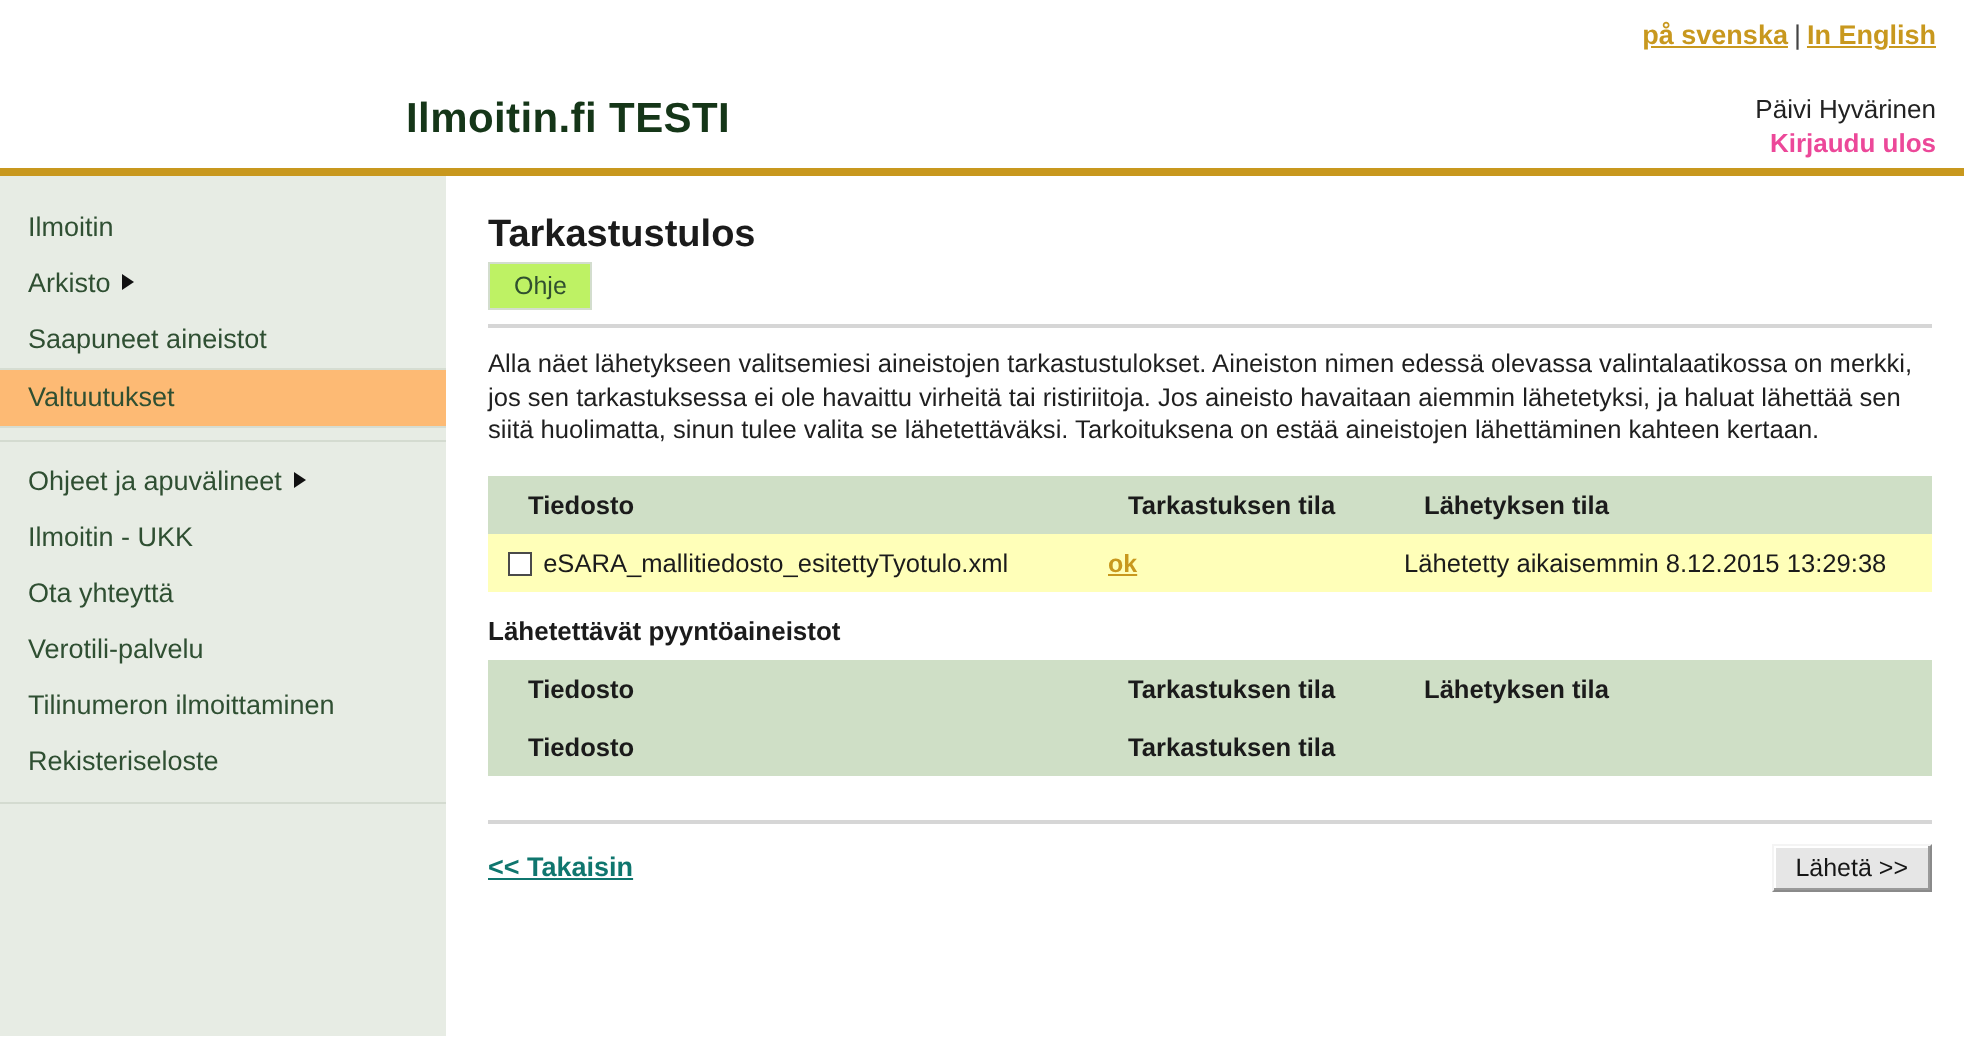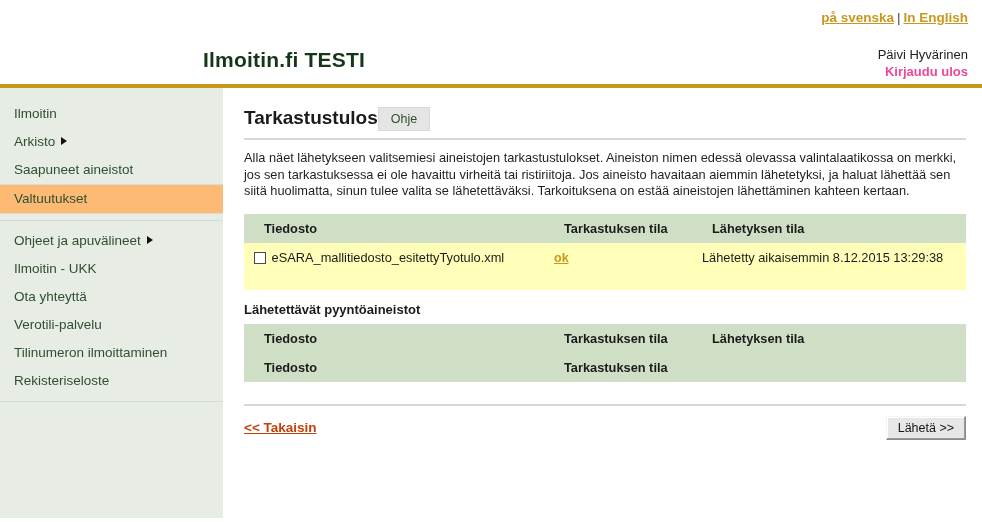--- a/index.html
+++ b/index.html
@@ -120,31 +120,32 @@
   
   .main {
     flex: 1 1 auto;
     background: #ffffff;
     padding: 18px 18px 0 20px;
     position: relative;
   }
   .title-row {
     display: flex;
     align-items: flex-start;
-    justify-content: flex-start;
+    justify-content: flex-end;
+    flex-direction: column;
   }
   .page-title {
     font-size: 19px;
     font-weight: bold;
     color: #1b1b1b;
     margin: 0;
     line-height: 24px;
   }
   .help-btn {
-    background: #e5e5e5;
+    background: #bef264;
     border: 1px solid #d3ddce;
     color: #30502f;
     font-size: 12.5px;
     padding: 4px 12px;
     cursor: pointer;
     line-height: 14px;
     margin-top: 1px;
   }
   .title-rule {
     height: 2px;
@@ -174,21 +175,21 @@
     font-weight: bold;
     text-align: left;
     padding: 7px 6px 7px 20px;
     border: none;
     height: 27px;
   }
   .tbl td {
     background: #ffffb9;
     font-size: 12.8px;
     color: #1b1b1b;
-    padding: 7px 6px 25px 10px;
+    padding: 7px 6px 7px 10px;
     border: none;
     height: 28px;
     vertical-align: middle;
   }
   .col-file   { width: 300px; }
   .col-check  { width: 148px; }
   .col-send   { width: 274px; }
   .col-file2  { width: 300px; }
   .col-check2 { width: 422px; }
 
@@ -224,21 +225,21 @@
     width: 722px;
     margin: 22px 0 10px 0;
   }
   .foot-row {
     width: 722px;
     display: flex;
     align-items: center;
     justify-content: space-between;
   }
   .back-link {
-    color: #c2410c;
+    color: #0f766e;
     font-weight: bold;
     font-size: 13.5px;
     text-decoration: underline;
     cursor: pointer;
   }
   .send-btn {
     background: #e6e6e6;
     border: 1px solid #8a8a8a;
     border-top-color: #f4f4f4;
     border-left-color: #f4f4f4;

